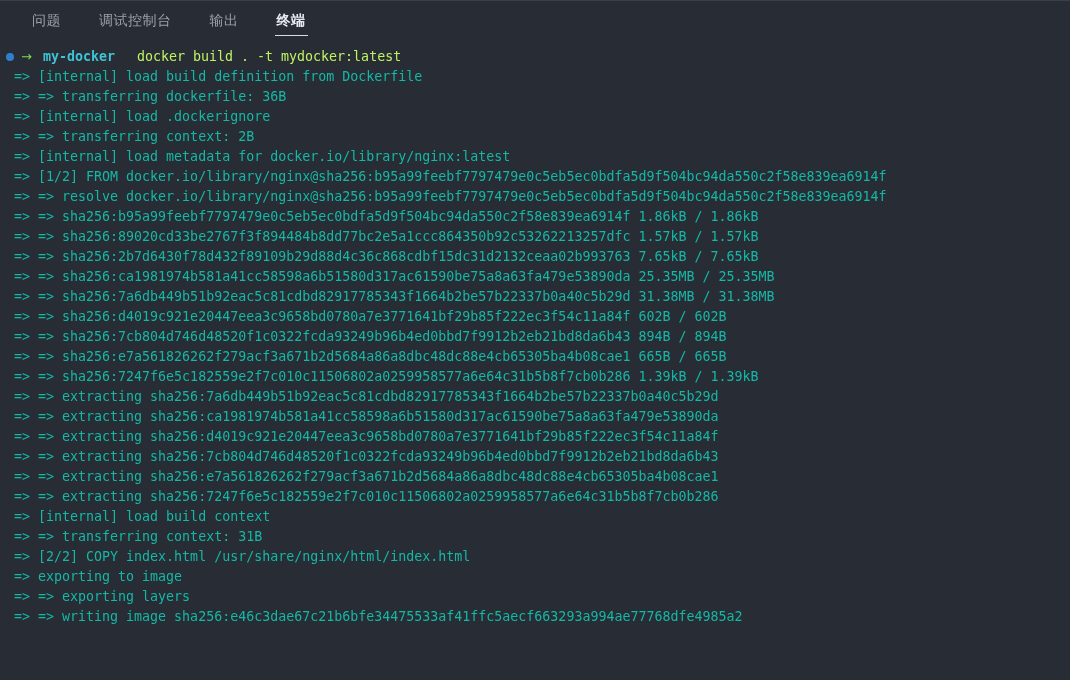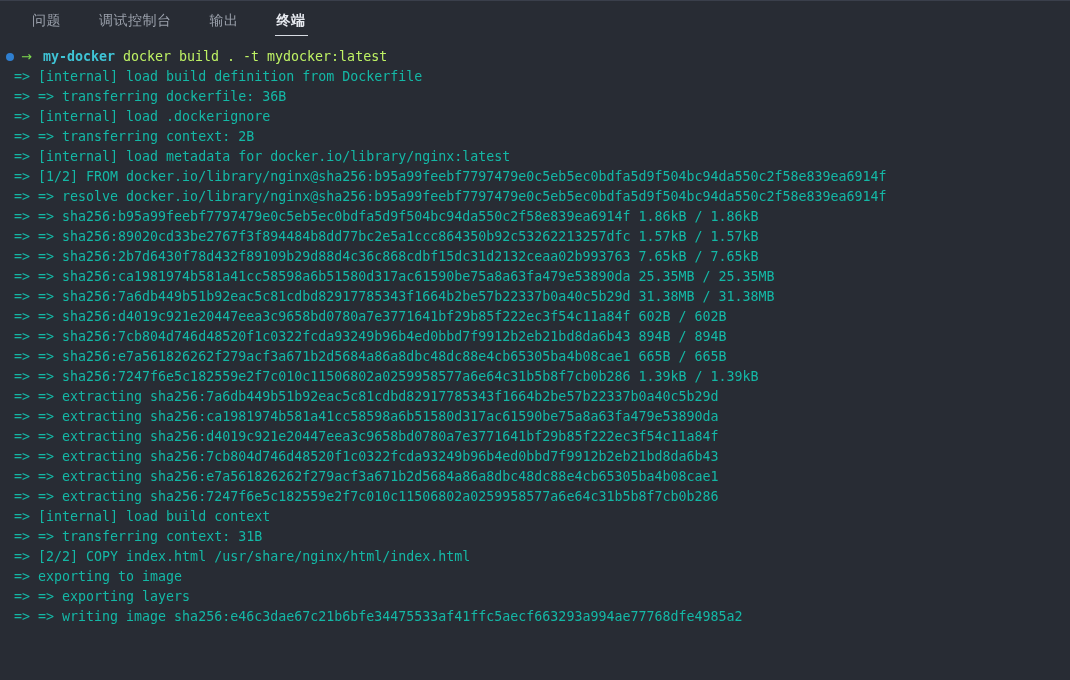--- a/index.html
+++ b/index.html
@@ -97,21 +97,21 @@
   .arrow {
     color: #7ddc4e;
     font-family: "DejaVu Sans", sans-serif;
     font-size: 13px;
     margin-right: 11px;
     flex: none;
   }
   .cwd {
     color: #3fc4d6;
     font-weight: bold;
-    margin-right: 8px;
+    margin-right: 22px;
     flex: none;
   }
   .cmd {
     color: #bef264;
   }
   .build-head {
     color: #c3c9d4;
   }
   .step {
     color: #14b8a6;

